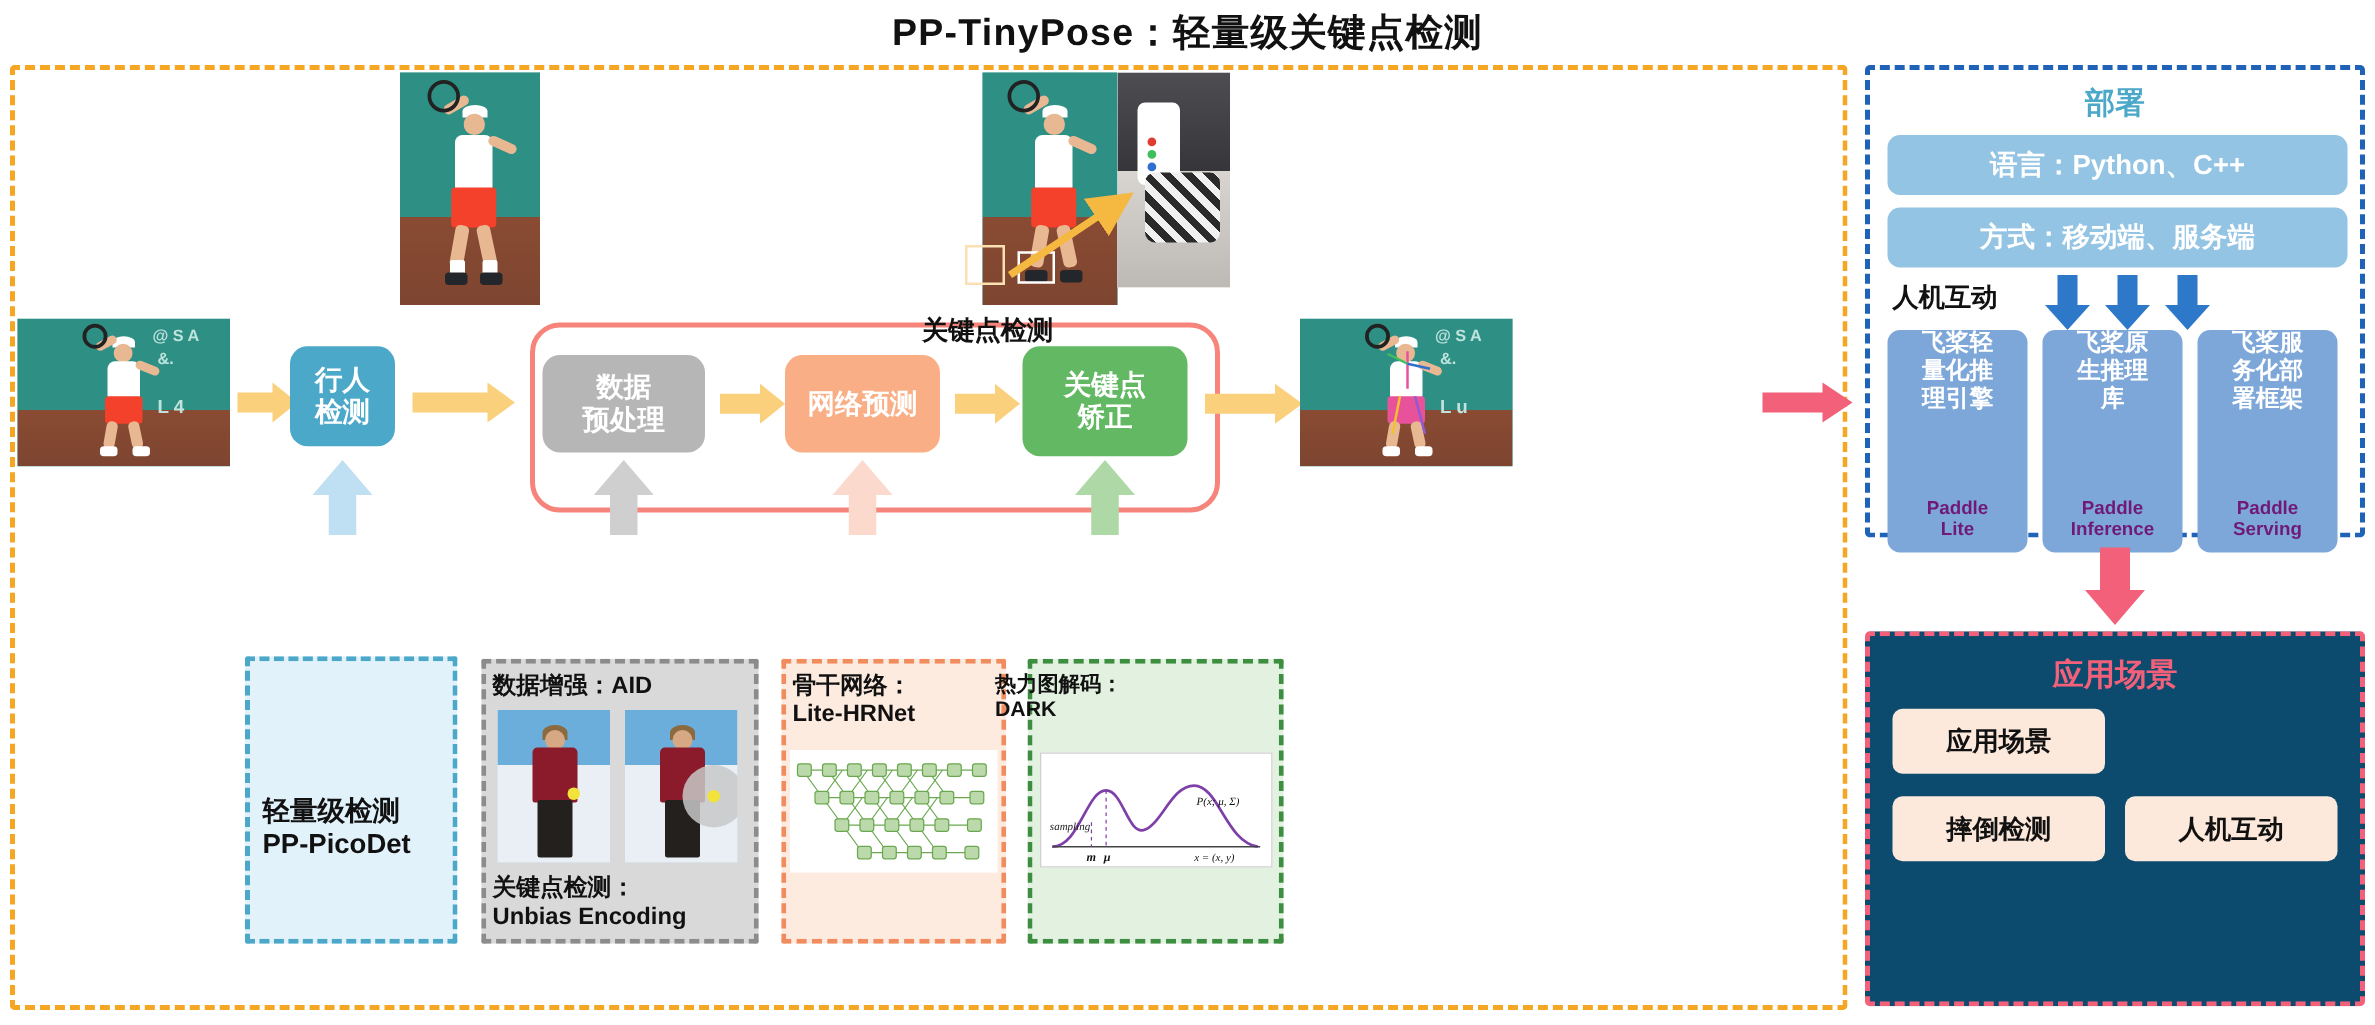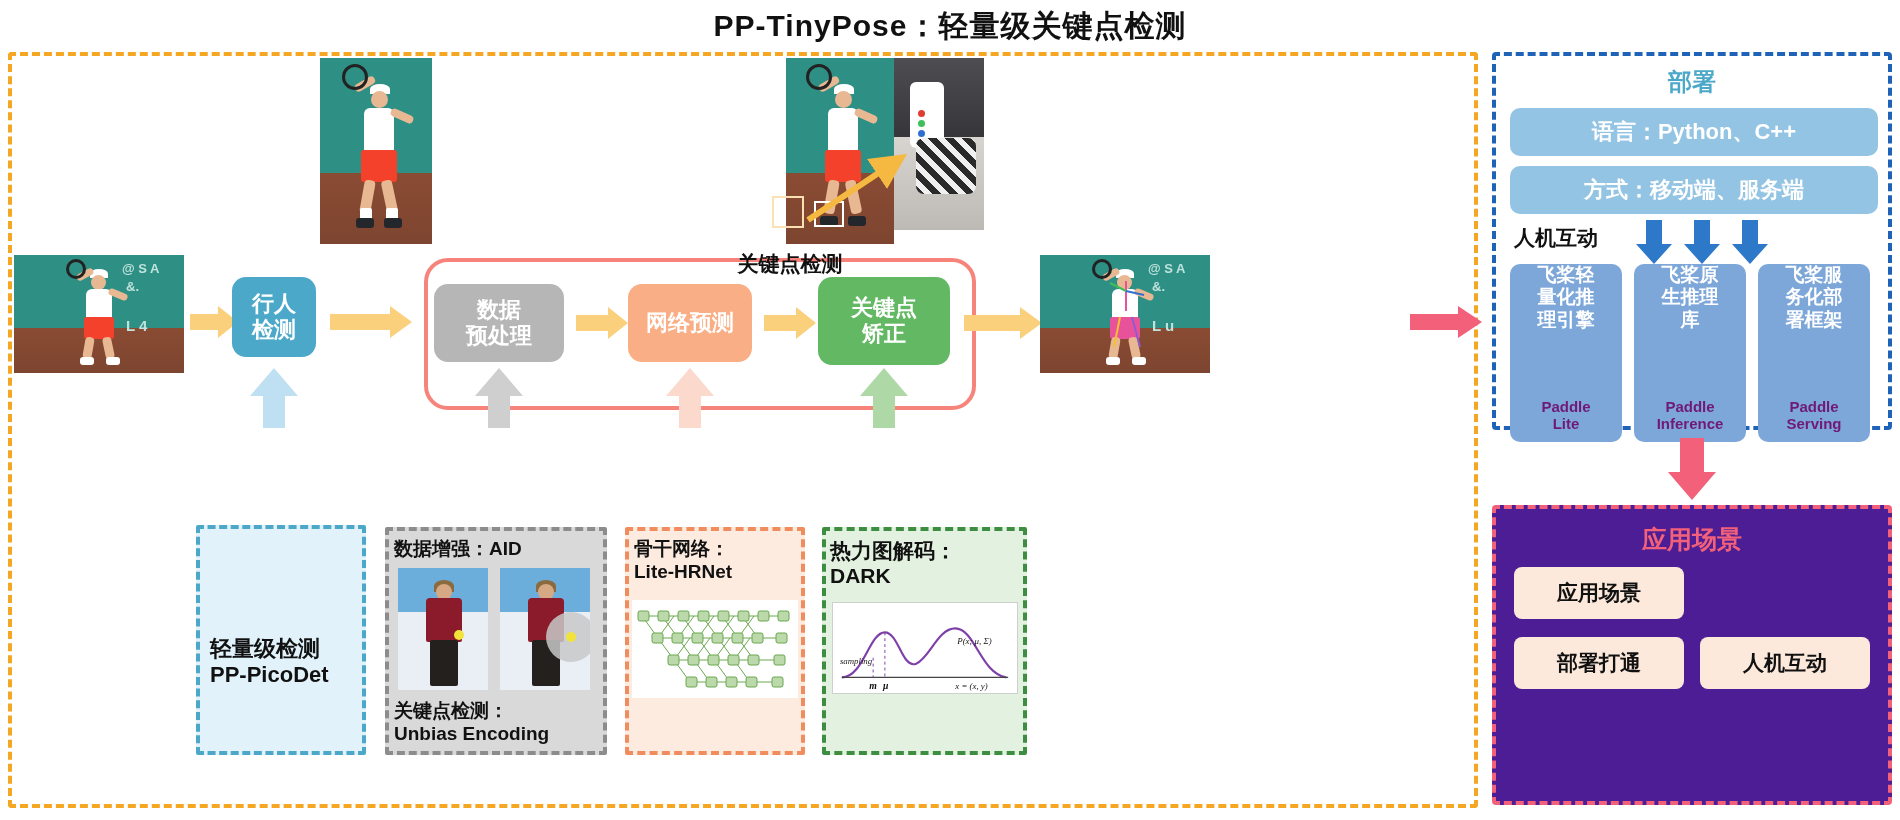--- a/index.html
+++ b/index.html
@@ -25,21 +25,21 @@
   
   .panel-deploy {
     position: absolute; left: 1492px; top: 52px; width: 400px; height: 378px;
     border: 4px dashed #1F63B8; border-radius: 4px;
     background: #fff;
   }
   
   .panel-apps {
     position: absolute; left: 1492px; top: 505px; width: 400px; height: 300px;
     border: 4px dashed #F2607A; border-radius: 4px;
-    background: #4c1d95;
+    background: #0c4a6e;
     text-decoration: underline;
   }
 
   
   .photo { position: absolute; overflow: hidden; background: #2d8f86; }
   .photo .court { position: absolute; inset: 0;
      background: linear-gradient(to bottom, #2e8f85 0%, #2e8f85 62%, #8a4b33 62%, #7d4530 100%); }
   .photo .logo { position:absolute; color:#bfe3dd; font-weight:bold; font-family:"Liberation Sans",sans-serif;}
   .player { position:absolute; }
   .pl-torso { position:absolute; background:#ffffff; border-radius:6px 6px 3px 3px;}
@@ -393,21 +393,21 @@
       <rect x="54" y="77" width="11" height="10" rx="2"></rect>
         <rect x="74" y="77" width="11" height="10" rx="2"></rect>
       <rect x="94" y="77" width="11" height="10" rx="2"></rect>
         <rect x="114" y="77" width="11" height="10" rx="2"></rect>
       <rect x="140" y="77" width="11" height="10" rx="2"></rect>
     </g>
   </g>
 </svg>
 
 <div class="card card-dark"></div>
-<div class="card-label" style="left:830px; top:538px; font-size:21px;">热力图解码：
+<div class="card-label" style="left:796px; top:538px; font-size:17px;">热力图解码：
 DARK</div>
 <div style="position:absolute; left:832px; top:602px; width:186px; height:92px; background:#fff; border:1px solid #cfcfcf;">
   <svg style="position:absolute; inset:0; width:100%; height:100%;" viewBox="0 0 186 92">
     <path d="M8,76 C30,76 36,30 52,30 C66,30 70,68 84,62 C98,56 106,26 124,26 C144,26 150,72 176,76" fill="none" stroke="#7E3FA8" stroke-width="2.2"></path>
     <line x1="8" y1="76" x2="178" y2="76" stroke="#444" stroke-width="1.2"></line>
     <line x1="52" y1="30" x2="52" y2="76" stroke="#7E3FA8" stroke-width="1" stroke-dasharray="3,3"></line>
     <line x1="40" y1="56" x2="40" y2="76" stroke="#7E3FA8" stroke-width="1" stroke-dasharray="3,3"></line>
     <text x="6" y="62" font-size="9" fill="#222" font-family="Liberation Serif, serif" font-style="italic">sampling</text>
     <text x="36" y="88" font-size="10" fill="#111" font-family="Liberation Serif, serif" font-style="italic" font-weight="bold">m</text>
     <text x="50" y="88" font-size="10" fill="#111" font-family="Liberation Serif, serif" font-style="italic" font-weight="bold">μ</text>
@@ -459,15 +459,15 @@
 </div>
 
 <div class="arrow-dn" style="left:1660px; top:438px; width:64px; height:62px;">
   <div class="stem" style="top:0px; width:24px; height:38px; background:#F2607A;"></div>
   <div class="tip" style="top:34px; border-left:24px solid transparent; border-right:24px solid transparent; border-top:28px solid #F2607A;"></div>
 </div>
 
 <div class="panel-apps">
   <div class="apps-title">应用场景</div>
   <div class="app-chip" style="left:18px; top:58px;">应用场景</div>
-  <div class="app-chip" style="left:18px; top:128px;">部署打通</div>
+  <div class="app-chip" style="left:18px; top:128px;">摔倒检测</div>
   <div class="app-chip" style="left:204px; top:128px;">人机互动</div>
 </div>
 
 </body></html>

